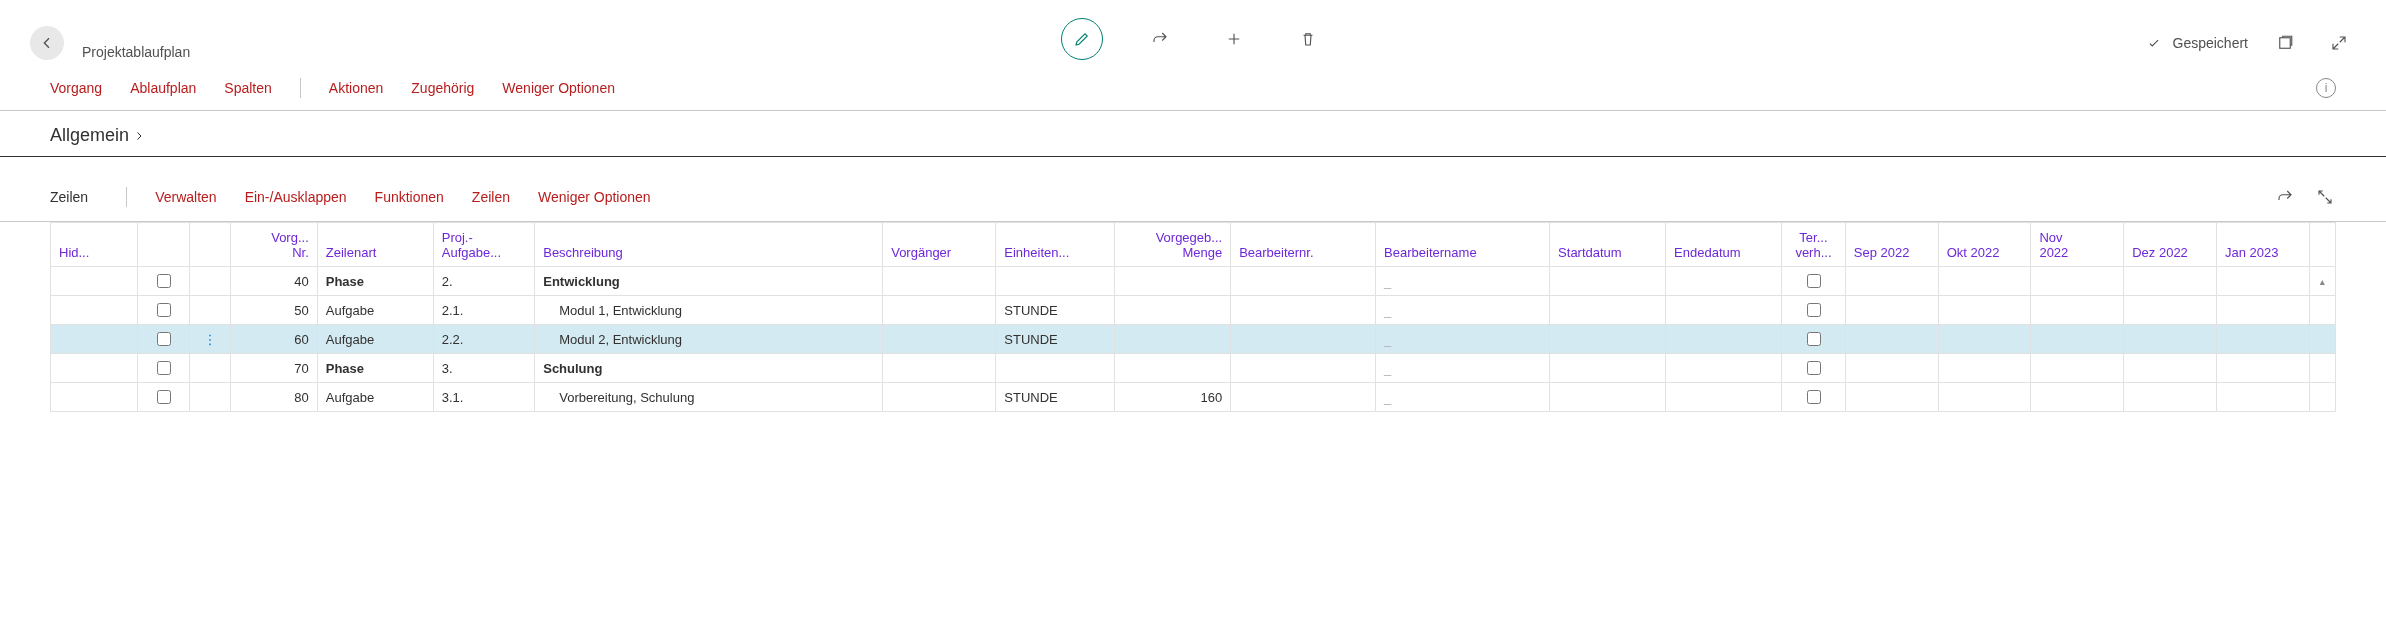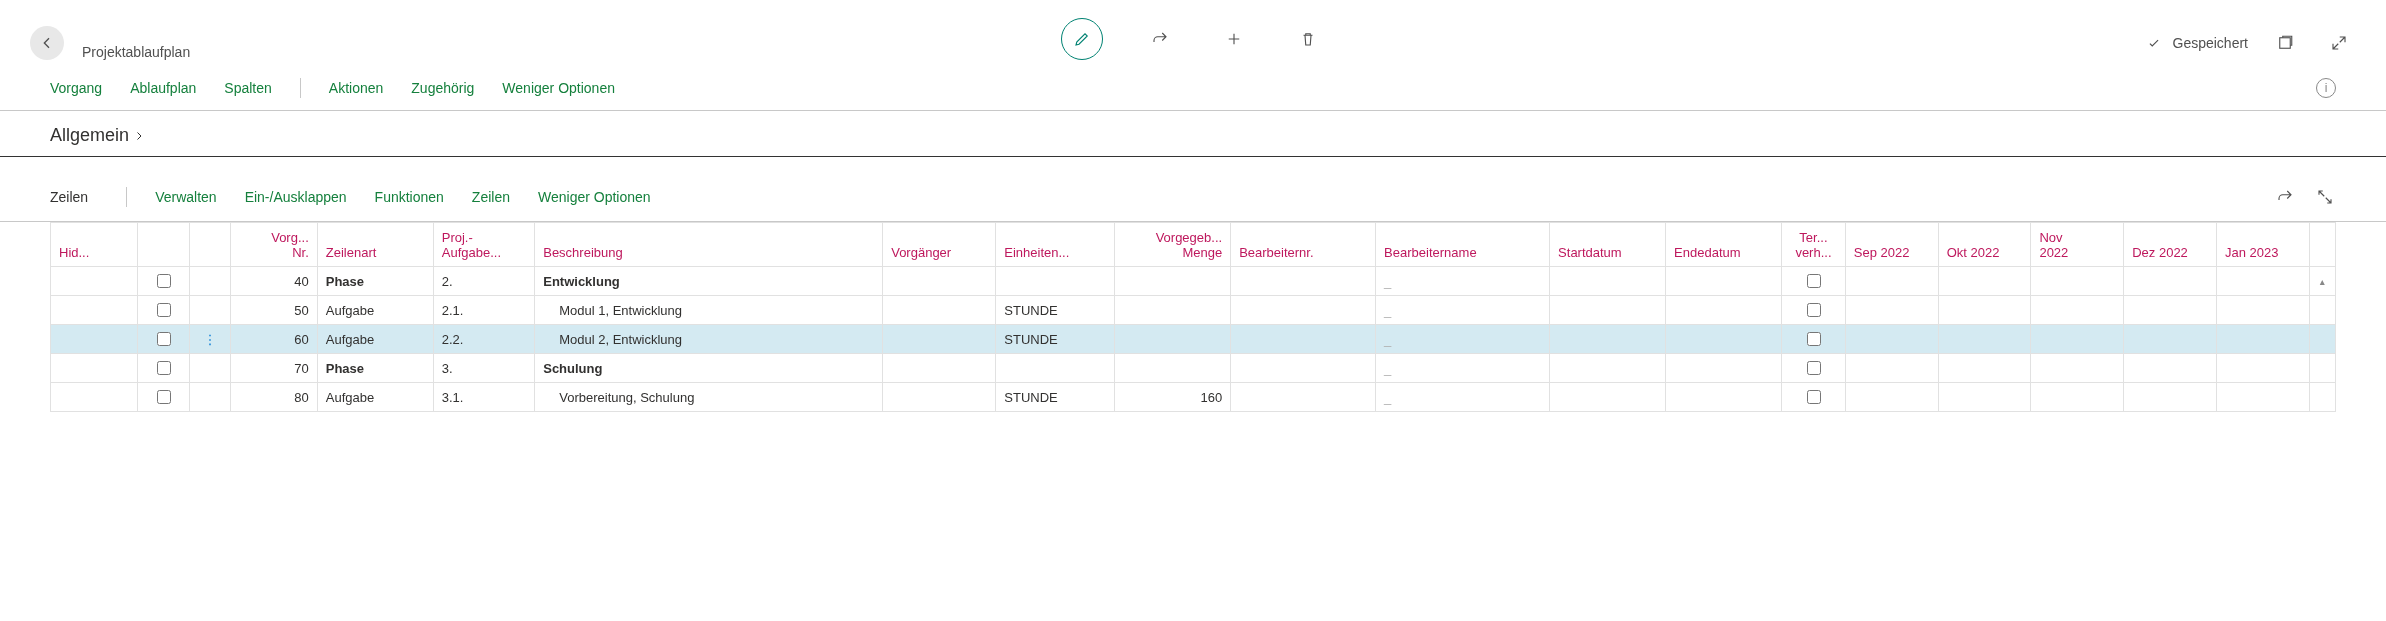--- a/index.html
+++ b/index.html
@@ -14,40 +14,40 @@
   .header-center { position:absolute; left:50%; transform:translateX(-50%); display:flex; align-items:center; gap:40px; }
   .icon-btn { width:34px; height:34px; display:flex; align-items:center; justify-content:center; cursor:pointer; color:#505050; }
   .icon-btn svg { width:18px; height:18px; stroke:currentColor; fill:none; stroke-width:1.5; }
   .icon-circle { width:42px; height:42px; border:1.5px solid #008272; border-radius:50%; display:flex; align-items:center; justify-content:center; color:#008272; }
   .header-right { margin-left:auto; display:flex; align-items:center; gap:20px; }
   .saved-indicator { display:flex; align-items:center; gap:12px; color:#505050; }
   .saved-indicator svg { width:14px; height:14px; stroke:#505050; }
 
   
   .menu-bar { display:flex; align-items:center; padding: 18px 50px 12px 50px; gap:28px; border-bottom:1px solid #c8c8c8; position:relative; }
-  .menu-item { color:#15803d; cursor:pointer; }
+  .menu-item { color:#b91c1c; cursor:pointer; }
   .menu-div { width:1px; height:20px; background:#c8c8c8; }
   .menu-right { position:absolute; right:50px; display:flex; align-items:center; }
   .info-circle { width:20px; height:20px; border:1.5px solid #888; border-radius:50%; display:flex; align-items:center; justify-content:center; font-size:12px; color:#888; cursor:pointer; }
 
   
   .section-title { padding: 14px 50px 10px 50px; border-bottom:1px solid #333; display:flex; align-items:center; gap:4px; font-size:18px; }
 
   
   .sub-header { display:flex; align-items:center; padding: 30px 74px 14px 50px; gap:28px; border-bottom:1px solid #c8c8c8; position:relative; }
   .sub-title { font-weight:400; margin-right:10px; }
   .sub-div { width:1px; height:20px; background:#c8c8c8; }
   .sub-right { position:absolute; right:50px; display:flex; gap:18px; }
   .sub-right .icon-btn { width:22px; height:22px; }
 
   
   .table-wrap { padding: 0 50px 0 50px; overflow-x:auto; }
   table { border-collapse:collapse; width:100%; table-layout:fixed; }
   th, td { border:1px solid #e1e1e1; padding:4px 8px; font-size:13px; height:26px; vertical-align:middle; text-align:left; overflow:hidden; white-space:nowrap; text-overflow:ellipsis; }
-  th { font-weight:400; color:#be185d; height:44px; vertical-align:bottom; padding-bottom:6px; position:relative; }
+  th { font-weight:400; color:#6d28d9; height:44px; vertical-align:bottom; padding-bottom:6px; position:relative; }
   th.two-line { line-height:1.1; }
   th.num, td.num { text-align:right; }
   td.bold { font-weight:600; }
   tr.selected td { background:#d4eaf2; }
   input[type=checkbox] { width:14px; height:14px; }
   .chk-col { width:36px; text-align:center; }
   .menu-col { width:28px; text-align:center; color:#0078d4; cursor:pointer; }
   .dash { color:#b0b0b0; }
   .scroll-col { width:18px; padding:0; }
   colgroup col.c-chk   {width:36px;}

